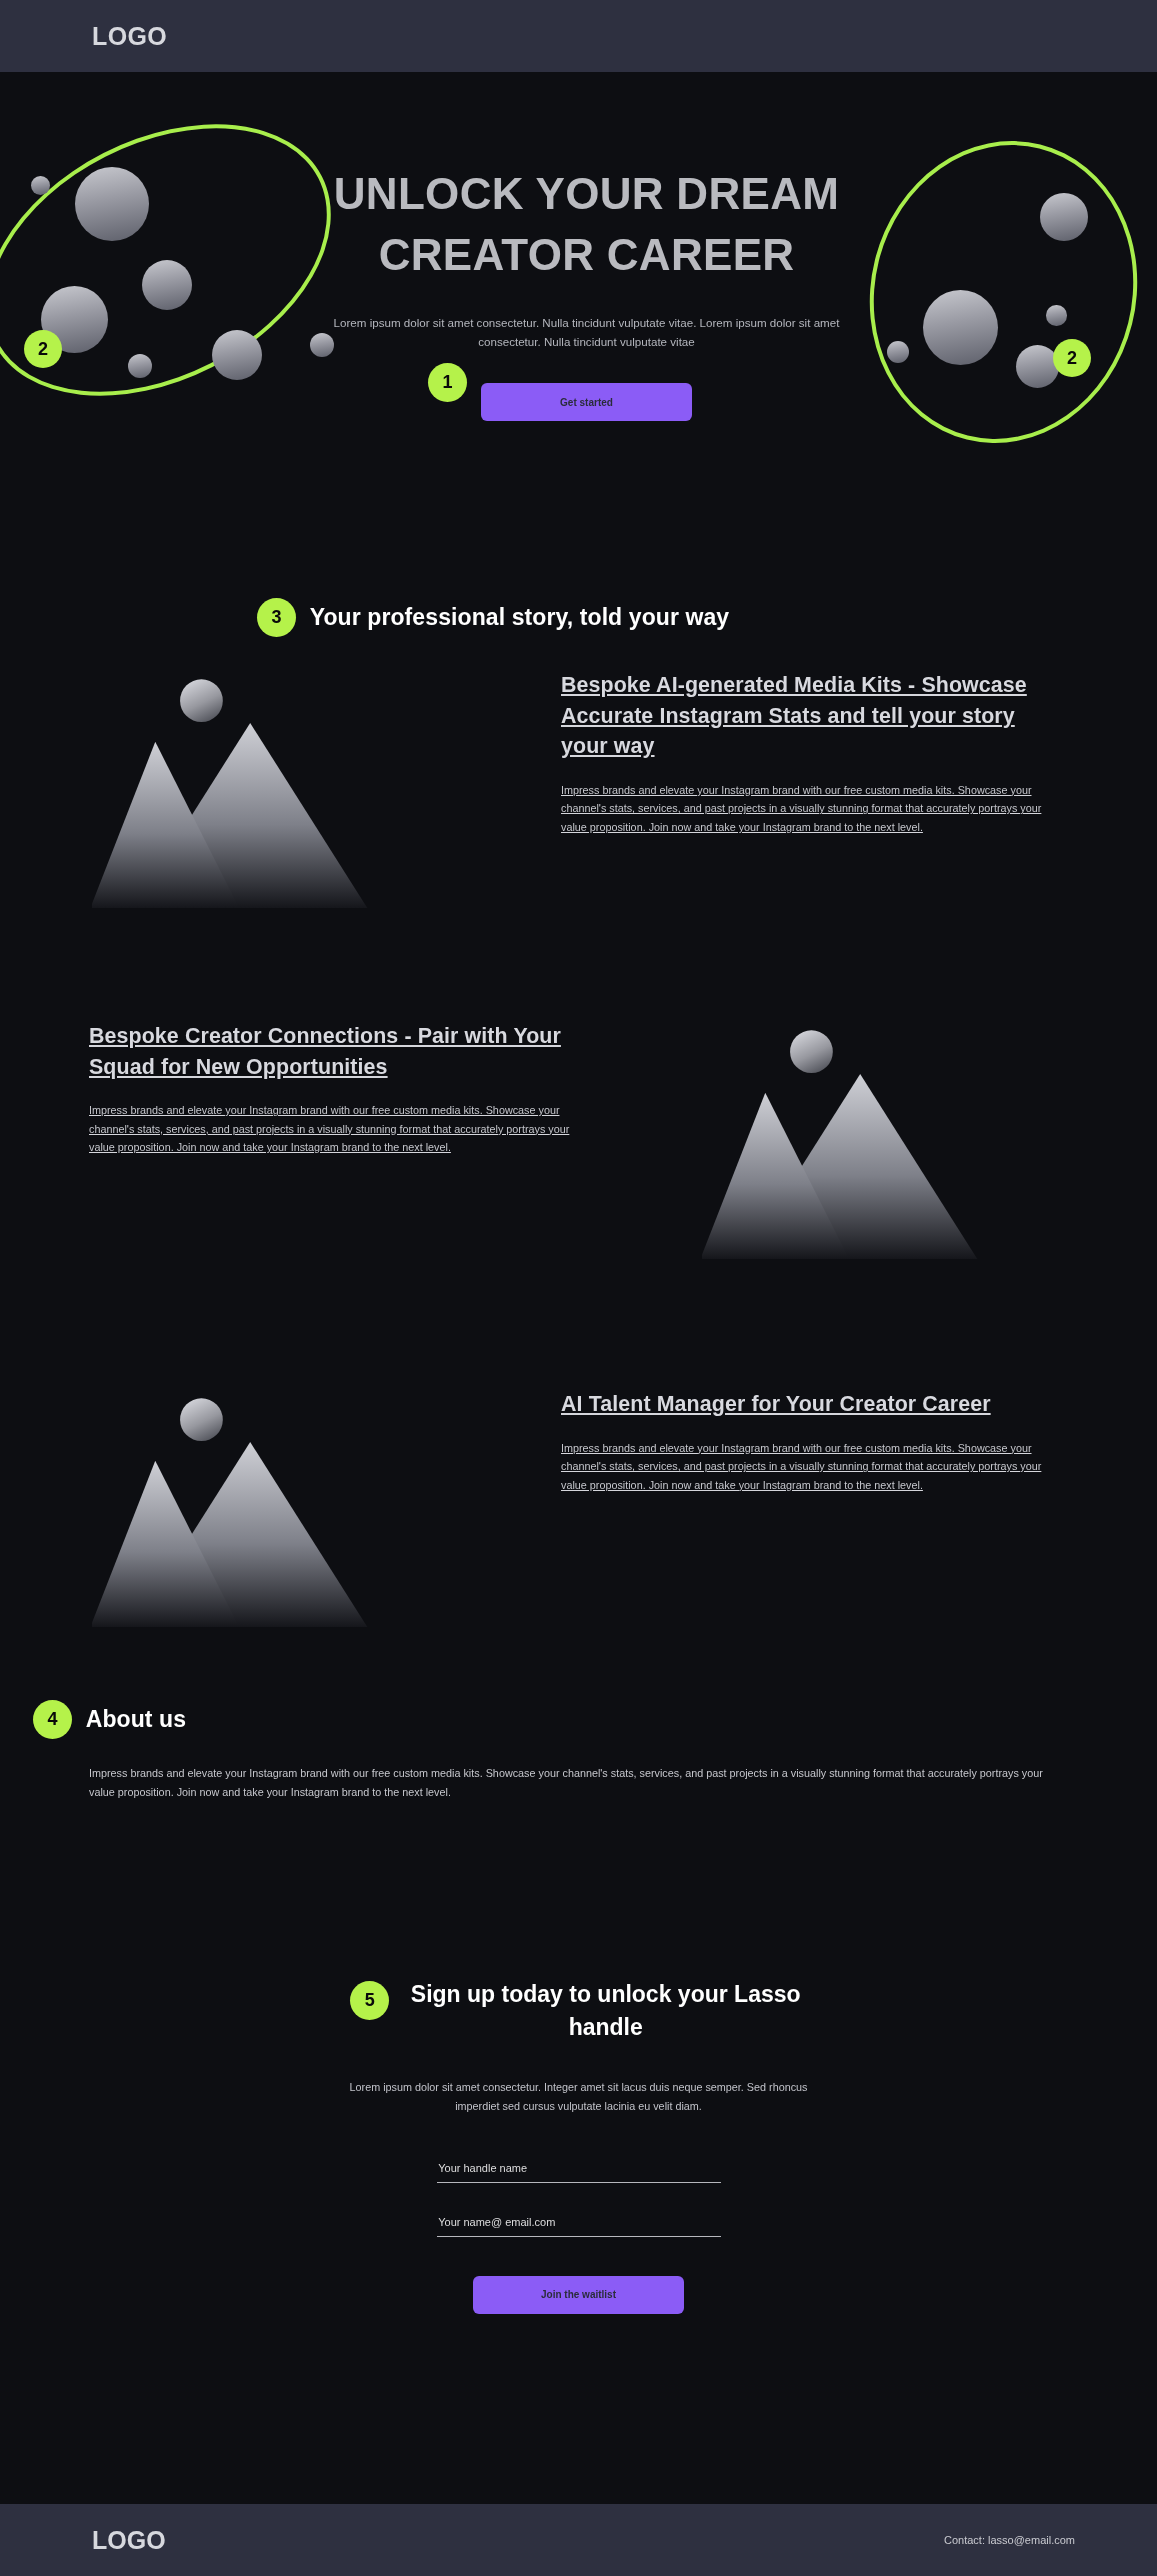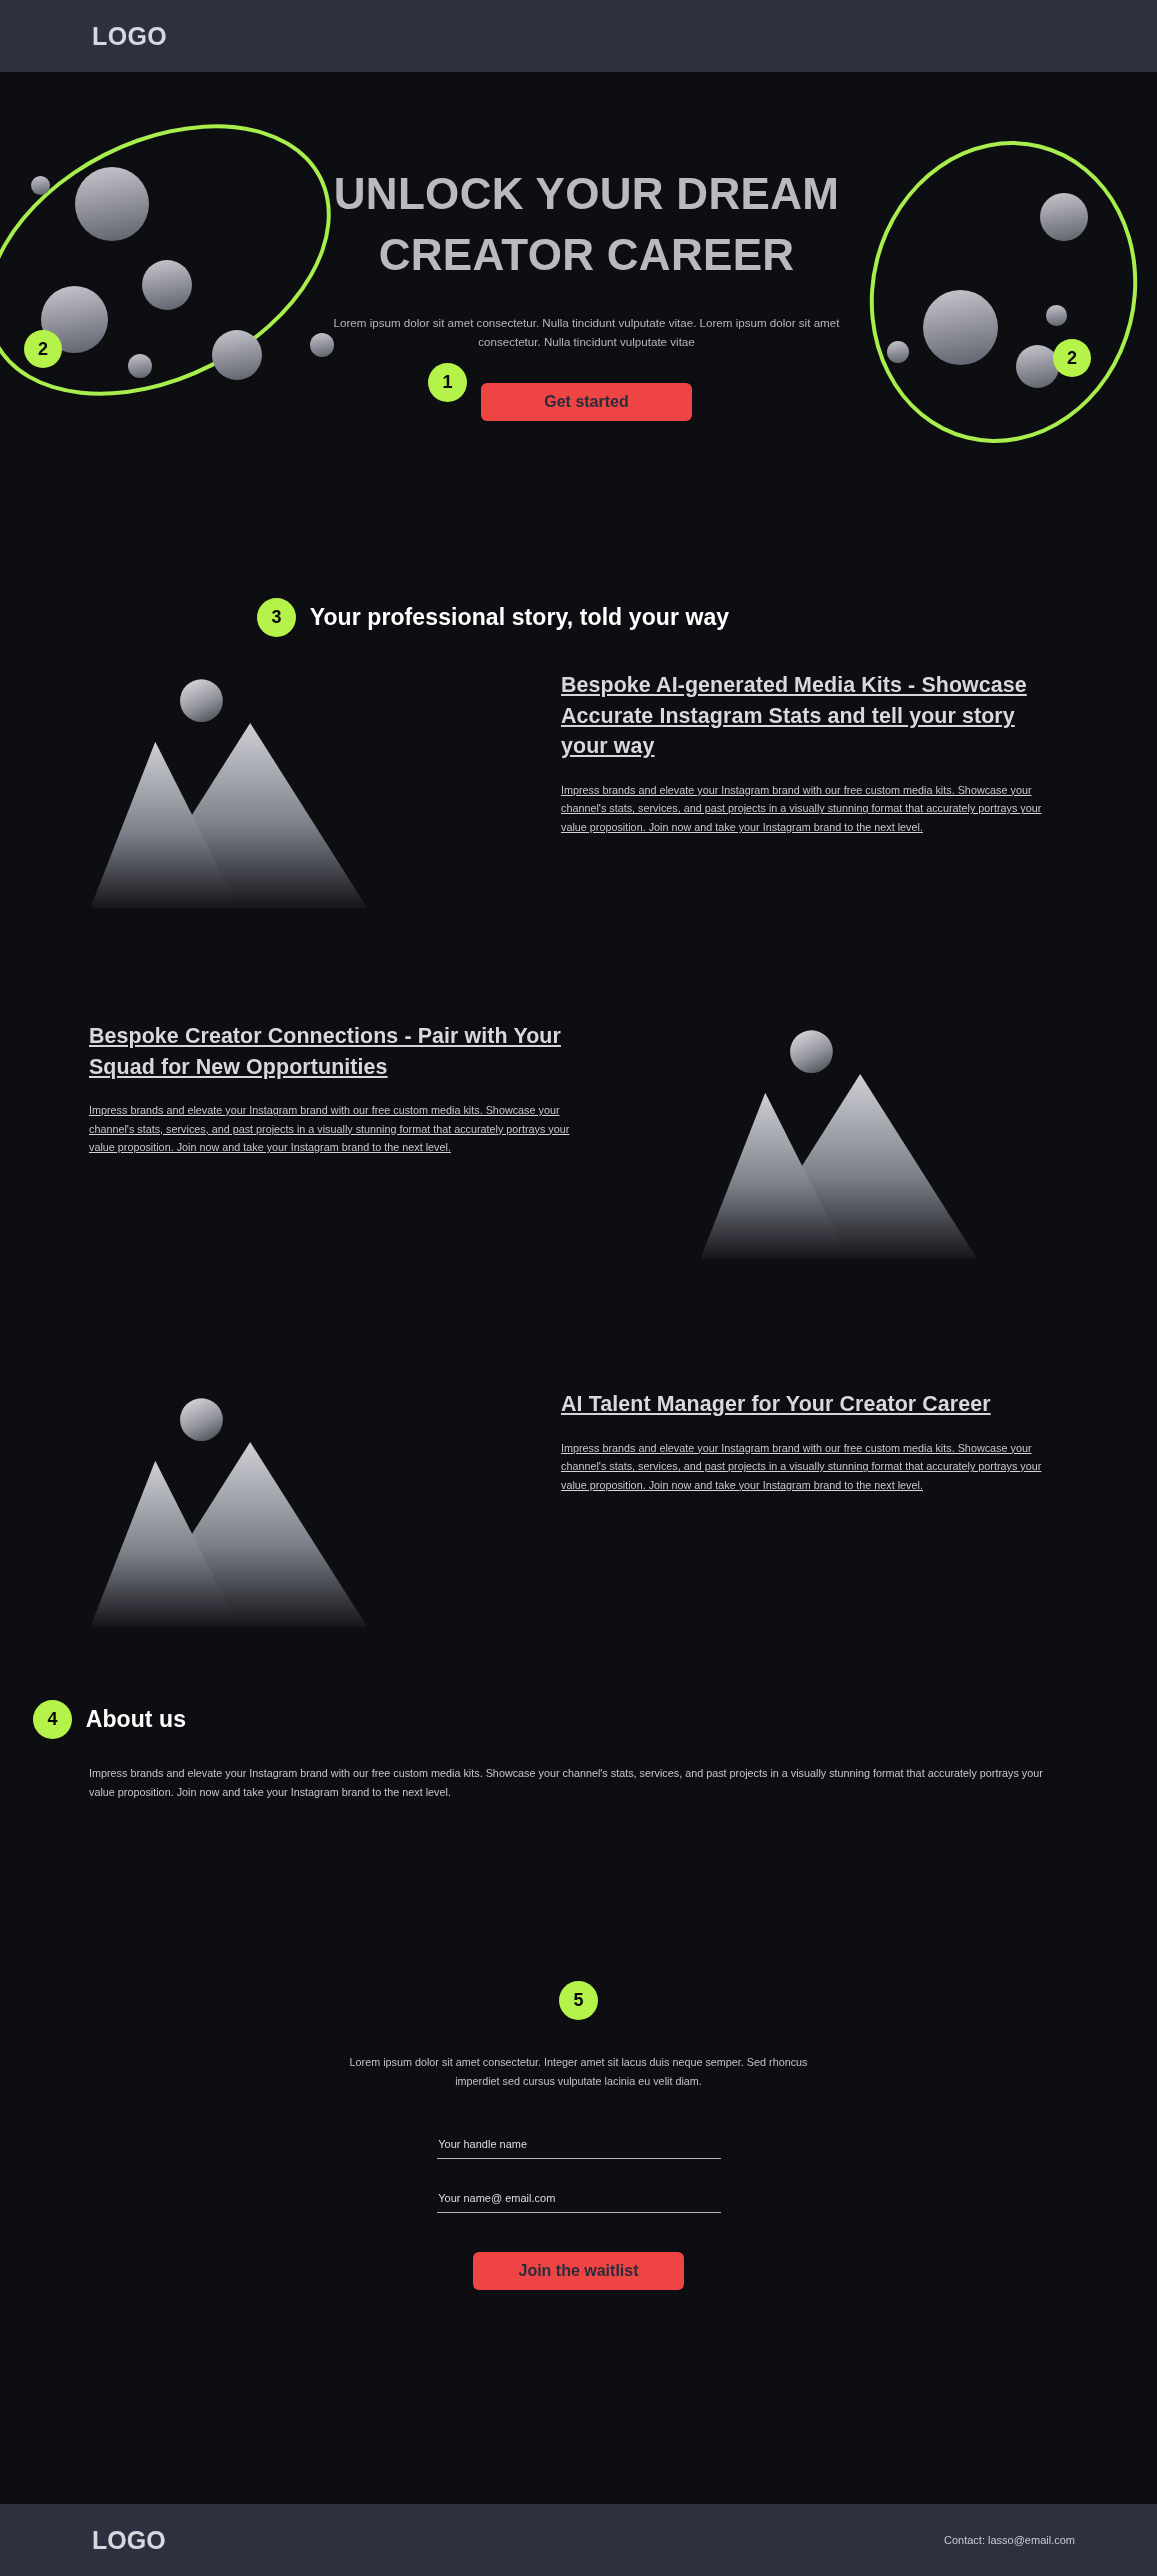--- a/index.html
+++ b/index.html
@@ -64,26 +64,26 @@
     font-size: 11.6px;
     line-height: 1.62;
     color: #b4b6bd;
   }
   .hero-cta-wrap {
     position: relative;
     display: inline-block;
     margin-top: 31px;
   }
   .btn-light {
-    background: #ef4444;
+    background: #8b5cf6;
     color: #2a2c3a;
     border: none;
     border-radius: 6px;
     font-family: "Liberation Sans", sans-serif;
-    font-size: 16px;
+    font-size: 10px;
     font-weight: 700;
     cursor: pointer;
   }
   .btn-get-started {
     width: 211px;
     height: 38px;
   }
   .badge {
     background: #b5f24a;
     color: #0a0a0a;
@@ -373,20 +373,21 @@
 
 <div class="section-head" id="about-head">
   <div class="badge">4</div>
   <h2>About us</h2>
 </div>
 <p id="about-copy">Impress brands and elevate your Instagram brand with our free custom media kits. Showcase your channel's stats, services, and past projects in a visually stunning format that accurately portrays your value proposition. Join now and take your Instagram brand to the next level.</p>
 
 <section id="signup">
   <div class="head-row">
     <div class="badge">5</div>
+    <h2>Sign up today to unlock your Lasso handle</h2>
   </div>
   <p class="lead">Lorem ipsum dolor sit amet consectetur. Integer amet sit lacus duis neque semper. Sed rhoncus imperdiet sed cursus vulputate lacinia eu velit diam.</p>
 
   <div class="form">
     <input class="field" type="text" placeholder="Your handle name" style="">
     <input class="field" type="text" placeholder="Your name@ email.com" style="">
     <button class="btn-light btn-join">Join the waitlist</button>
   </div>
 </section>
 

